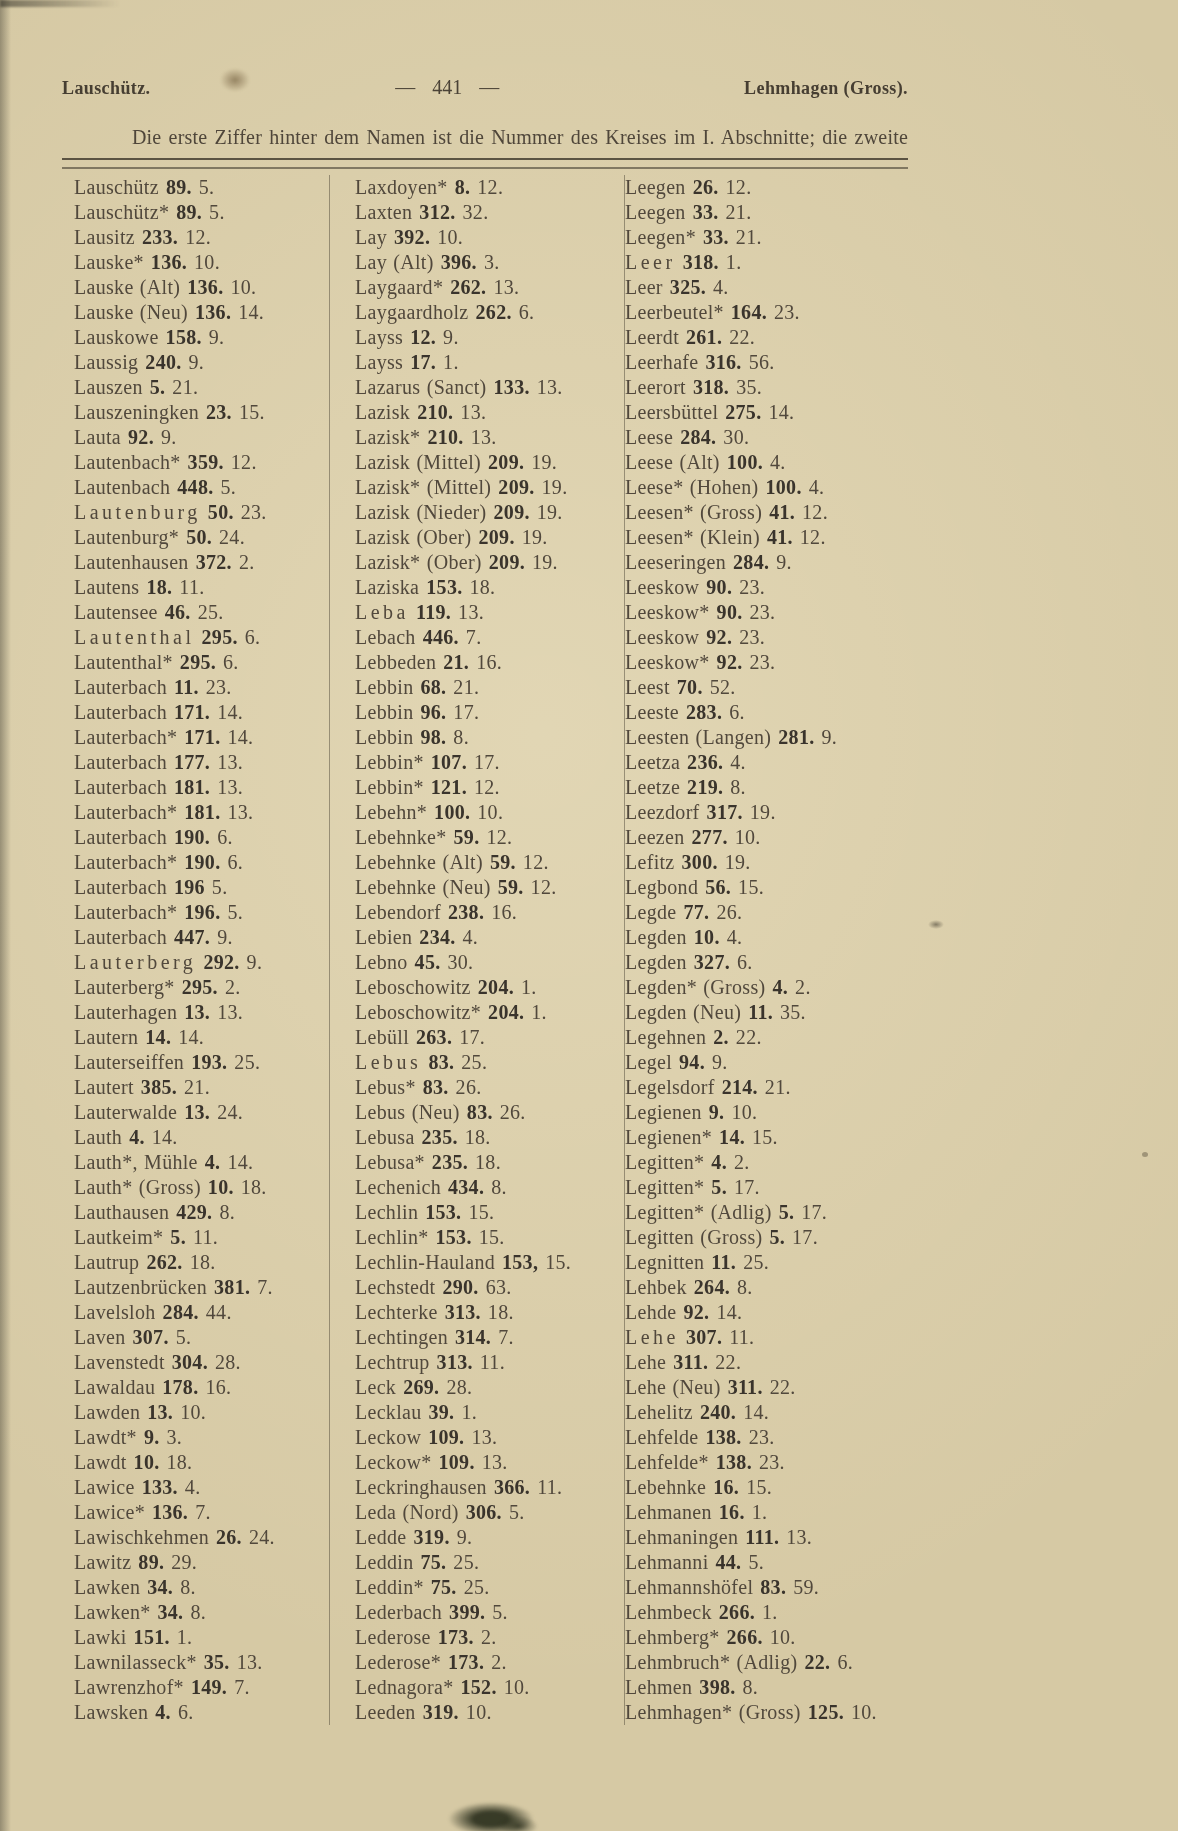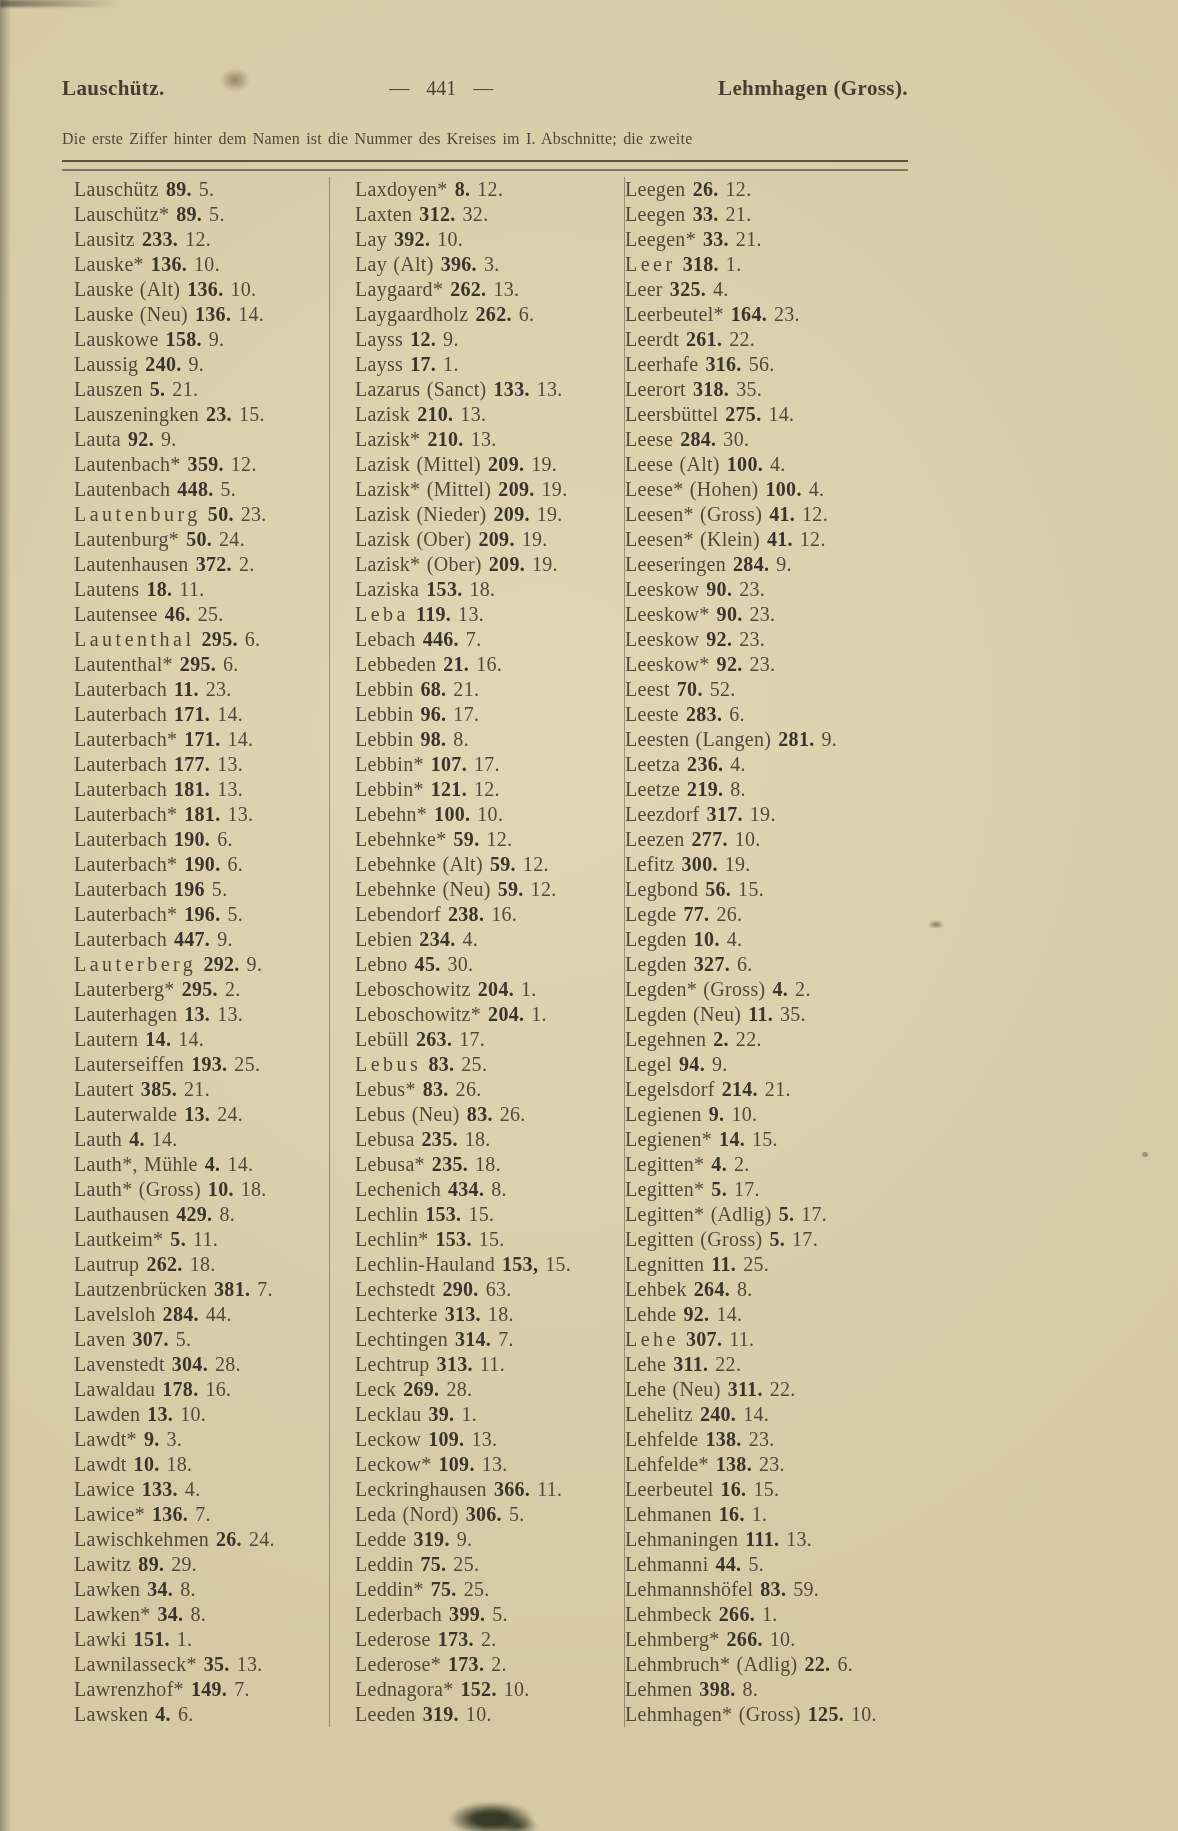--- a/index.html
+++ b/index.html
@@ -32,24 +32,24 @@
   .stain-bottom{position:absolute;left:448px;top:1802px;width:86px;height:34px;
     background:radial-gradient(closest-side, rgba(42,46,28,.92) 40%, rgba(42,46,28,0));
     filter:blur(1.5px);}
   .stain-bottom2{position:absolute;left:498px;top:1816px;width:40px;height:20px;
     background:radial-gradient(closest-side, rgba(42,46,28,.8), rgba(42,46,28,0));
     filter:blur(1px);}
 
   .content{position:absolute;left:62px;top:0;width:846px;color:#4f463a;}
 
   .running-head{margin-top:76px;display:flex;justify-content:space-between;align-items:baseline;}
-  .rh-side{font-weight:bold;font-size:21px;letter-spacing:.4px;color:#463e32;}
+  .rh-side{font-weight:bold;font-size:18px;letter-spacing:.4px;color:#463e32;}
   .rh-center{font-size:20px;word-spacing:12px;color:#4a4236;}
 
-  .note{margin-top:26px;text-align:left;font-size:16px;line-height:24px;
+  .note{margin-top:26px;text-align:right;font-size:20px;line-height:24px;
     color:#4f463a;letter-spacing:.2px;word-spacing:2px;}
   .note .line{white-space:nowrap;}
 
   .dbl-rule{margin-top:9px;height:7px;
     border-top:2.5px solid rgba(56,50,38,.78);
     border-bottom:2px solid rgba(56,50,38,.55);}
 
   .cols{display:flex;margin-top:6px;align-items:stretch;}
   .col{box-sizing:border-box;}
   .col1{width:267px;padding-left:12px;}
@@ -440,21 +440,21 @@
           <p class="entry"><span class="nm">Lehe</span><span class="num b">311.</span><span class="num">22.</span></p>
 
           <p class="entry"><span class="nm">Lehe (Neu)</span><span class="num b">311.</span><span class="num">22.</span></p>
 
           <p class="entry"><span class="nm">Lehelitz</span><span class="num b">240.</span><span class="num">14.</span></p>
 
           <p class="entry"><span class="nm">Lehfelde</span><span class="num b">138.</span><span class="num">23.</span></p>
 
           <p class="entry"><span class="nm">Lehfelde*</span><span class="num b">138.</span><span class="num">23.</span></p>
 
-          <p class="entry"><span class="nm">Leerbeutel</span><span class="num b">16.</span><span class="num">15.</span></p>
+          <p class="entry"><span class="nm">Lebehnke</span><span class="num b">16.</span><span class="num">15.</span></p>
 
           <p class="entry"><span class="nm">Lehmanen</span><span class="num b">16.</span><span class="num">1.</span></p>
 
           <p class="entry"><span class="nm">Lehmaningen</span><span class="num b">111.</span><span class="num">13.</span></p>
 
           <p class="entry"><span class="nm">Lehmanni</span><span class="num b">44.</span><span class="num">5.</span></p>
 
           <p class="entry"><span class="nm">Lehmannshöfel</span><span class="num b">83.</span><span class="num">59.</span></p>
 
           <p class="entry"><span class="nm">Lehmbeck</span><span class="num b">266.</span><span class="num">1.</span></p>

